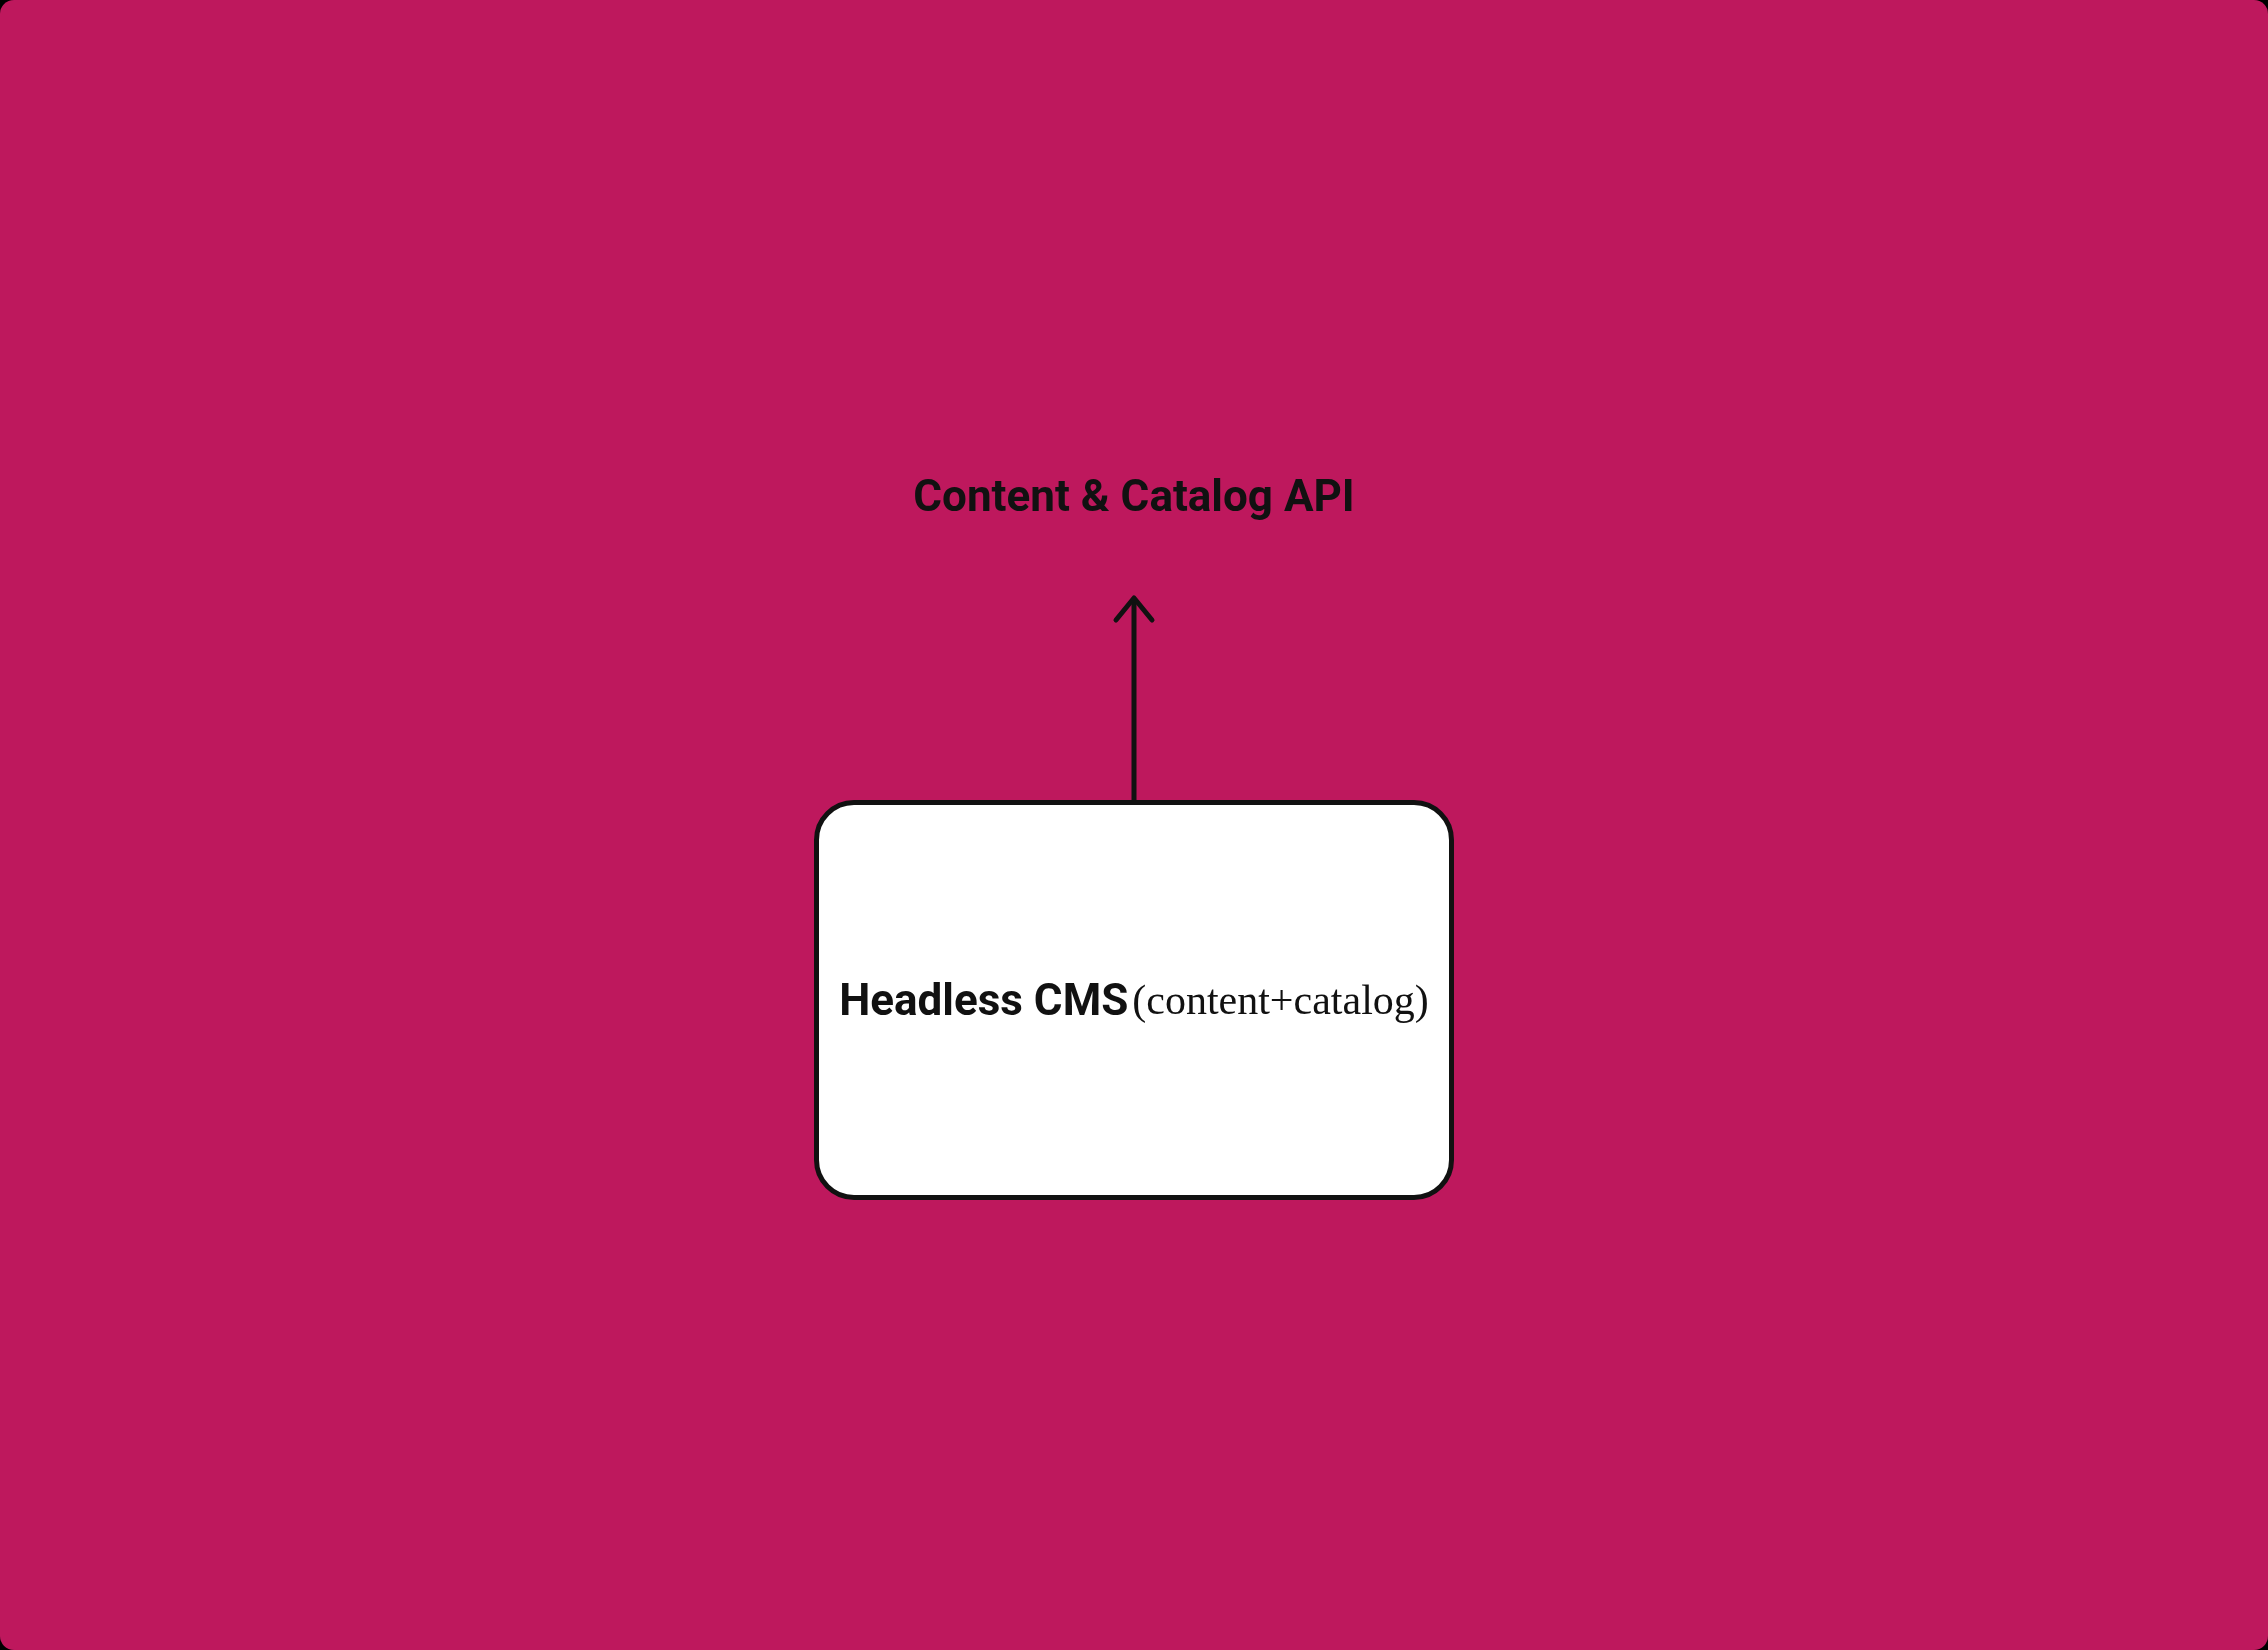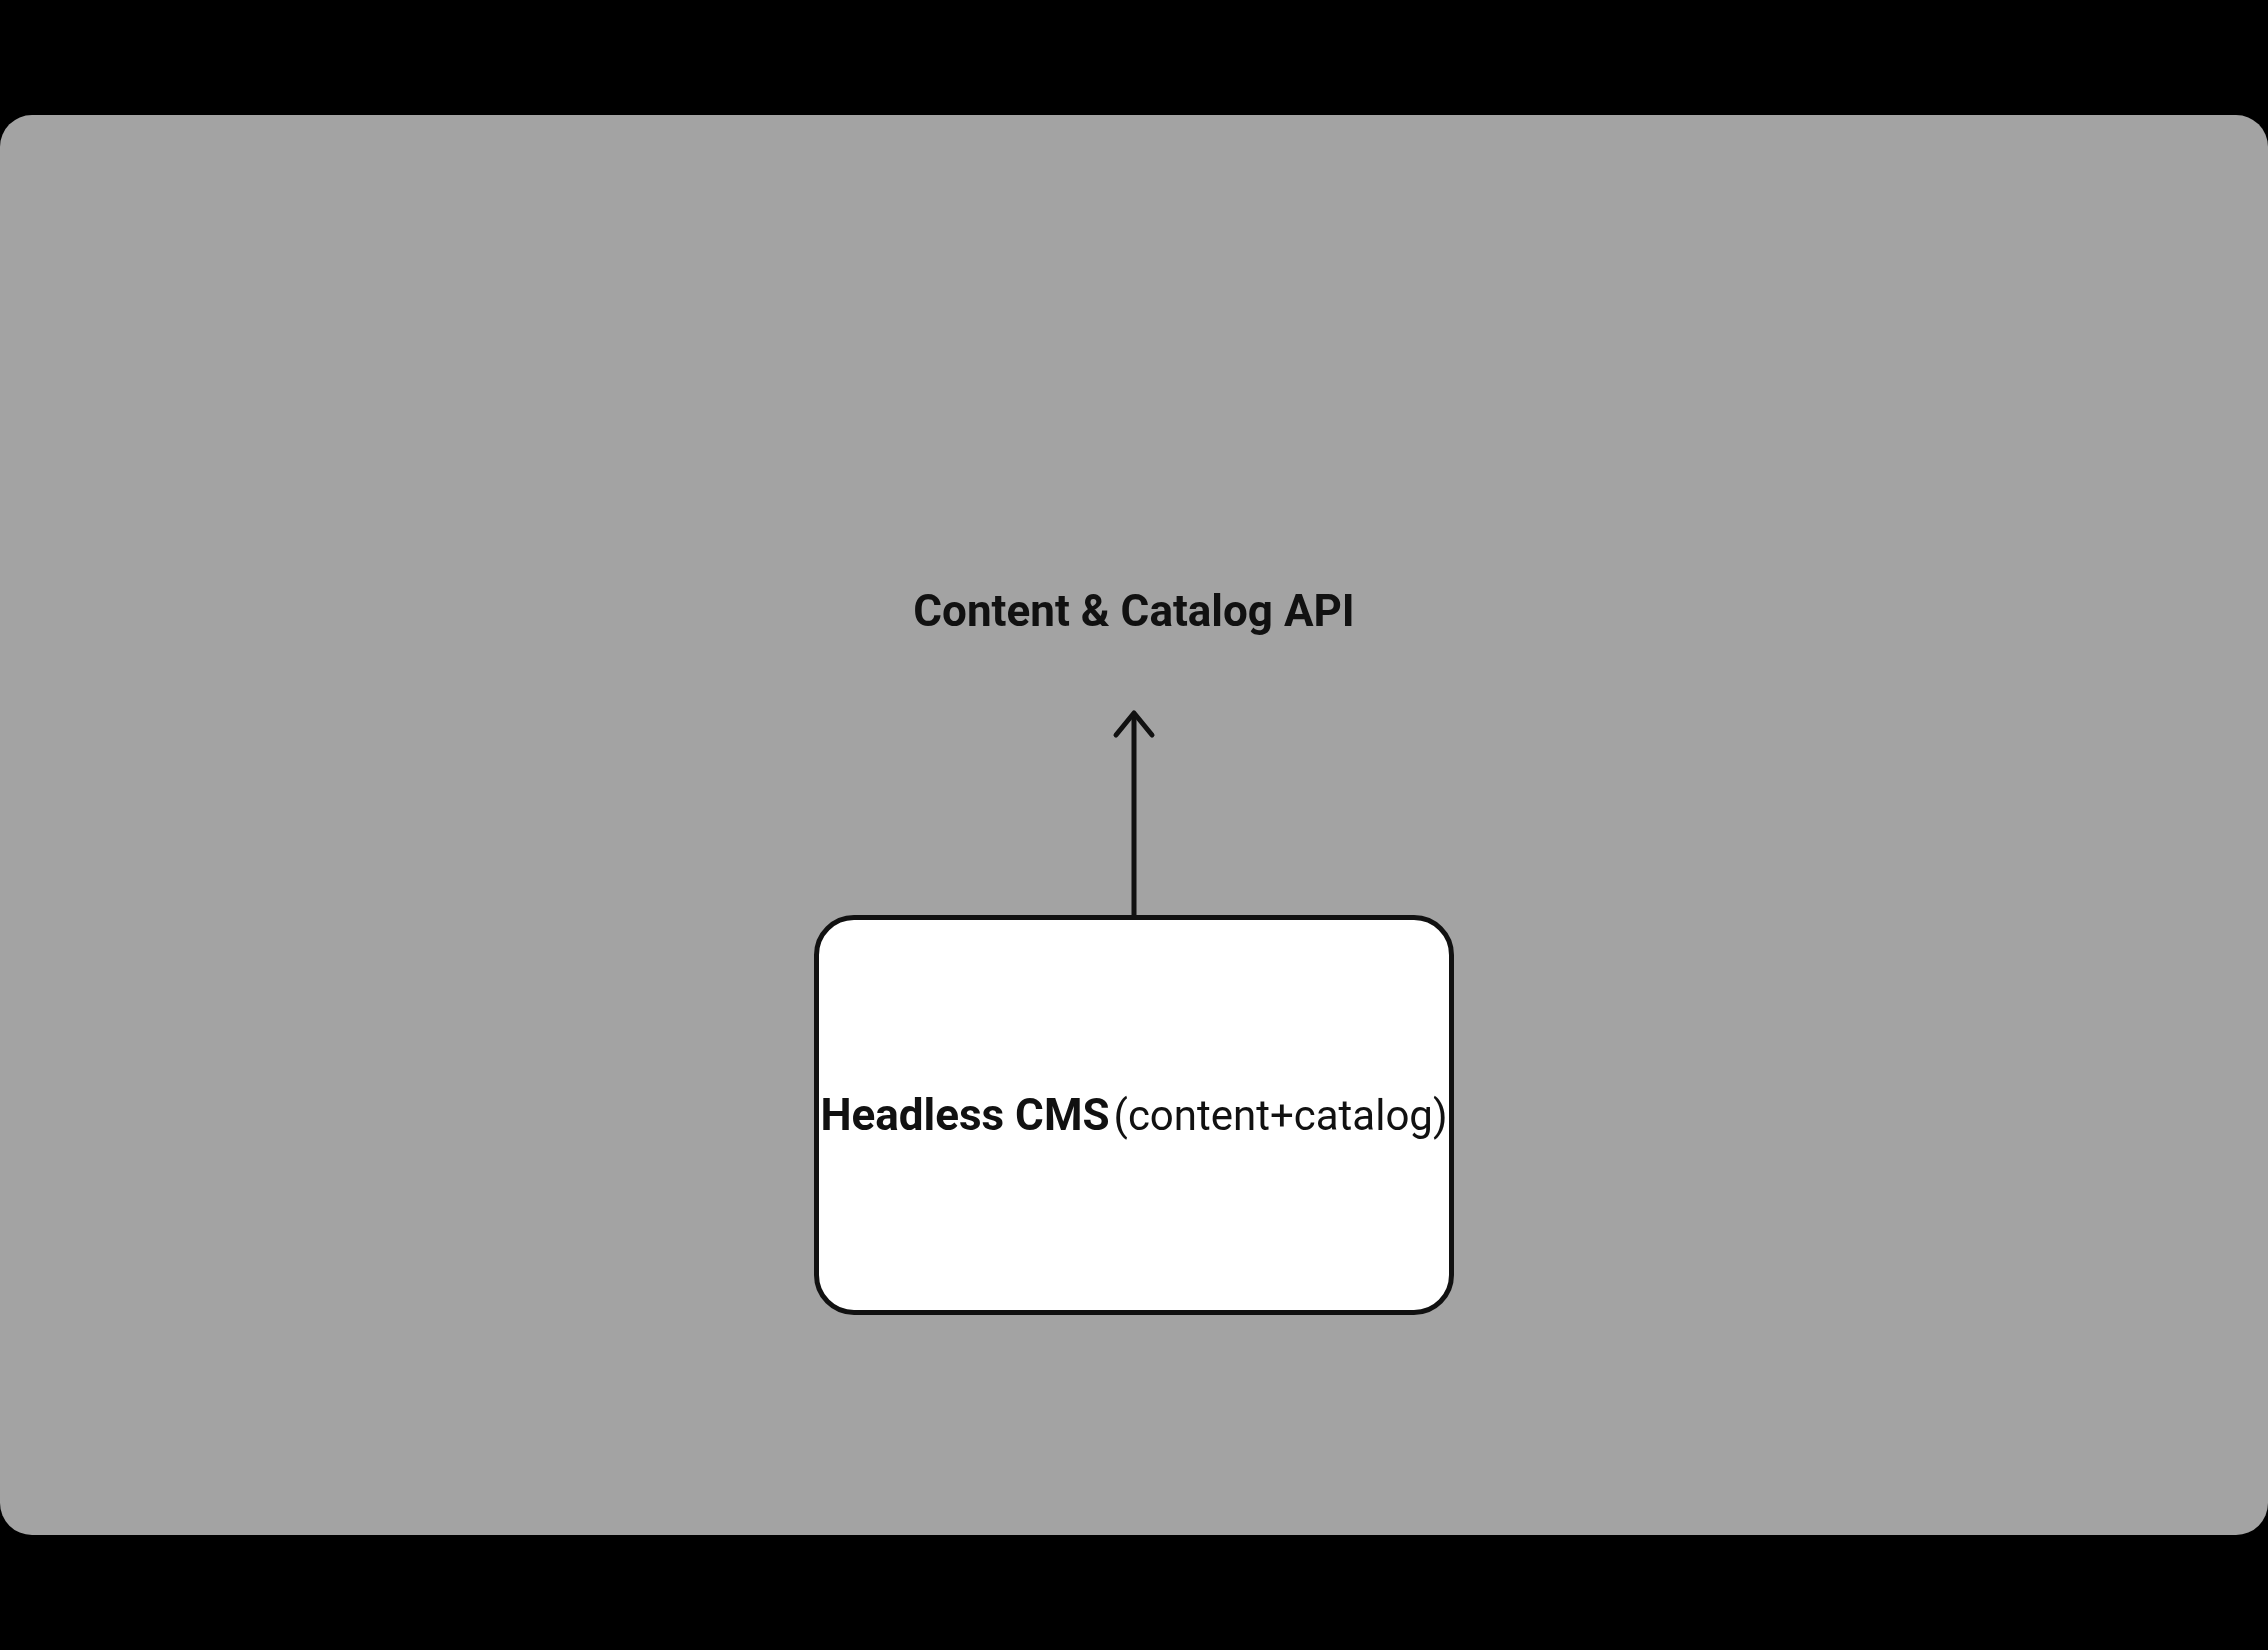--- a/index.html
+++ b/index.html
@@ -13,23 +13,23 @@
     }
     body {
       background: #000;
       font-family: -apple-system, BlinkMacSystemFont, "Segoe UI", Roboto, "Helvetica Neue", Arial, sans-serif;
       display: flex;
       align-items: center;
       justify-content: center;
     }
     .canvas {
       width: 2268px;
-      height: 1420px;
-      background: #a3a3a3;
-      border-radius: 32px;
+      height: 1650px;
+      background: #be185d;
+      border-radius: 14px;
       position: relative;
       transform-origin: center center;
     }
     .api-label {
       position: absolute;
       left: 50%;
       transform: translateX(-50%);
       top: 470px;
       font-size: 44px;
       font-weight: 700;
@@ -65,20 +65,21 @@
       font-size: 44px;
       font-weight: 700;
       color: #111;
       text-align: center;
     }
     .box-subtitle {
       font-size: 42px;
       font-weight: 400;
       color: #111;
       text-align: center;
+      font-family: Liberation Serif, serif;
     }
     .fit {
       position: fixed;
       inset: 0;
       display: flex;
       align-items: center;
       justify-content: center;
       overflow: hidden;
     }
   </style>

